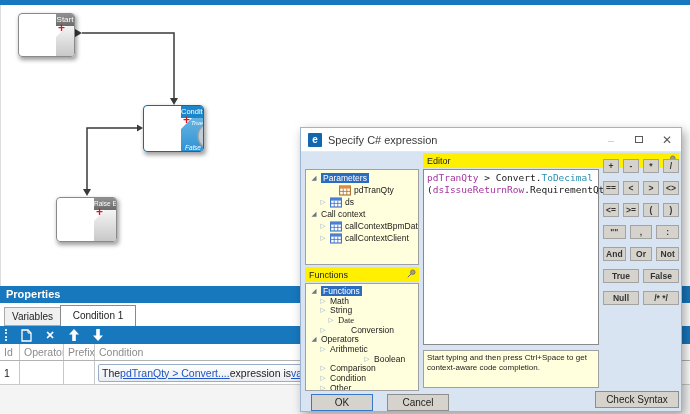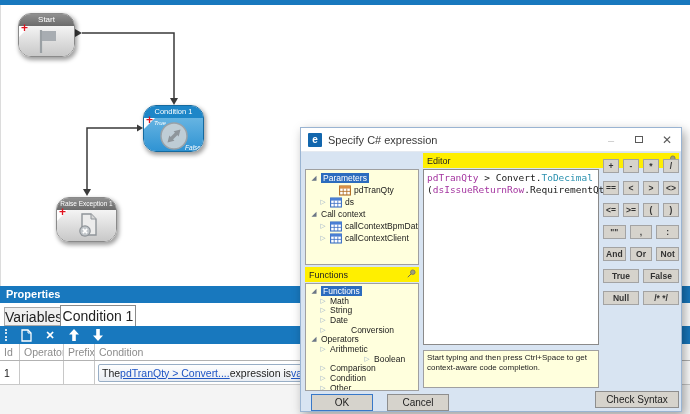--- a/index.html
+++ b/index.html
@@ -4,21 +4,21 @@
 <style>
   html,body{margin:0;padding:0;background:#fff;}
   *{box-sizing:border-box;}
   .screen{position:relative;width:690px;height:414px;overflow:hidden;background:#fff;
           font-family:"Liberation Sans",sans-serif;color:#222;}
   
   .top-strip{position:absolute;left:0;top:0;width:690px;height:5px;background:#1878be;}
   
   .canvas{position:absolute;left:0;top:5px;width:690px;height:281px;background:#fff;border-left:1px solid #dcdcdc;}
   .connectors{position:absolute;left:0;top:0;width:690px;height:281px;}
-  .node{position:absolute;border-radius:13px;box-shadow:1.5px 2.5px 4px rgba(0,0,0,.38);overflow:hidden;}
+  .node{position:absolute;border-radius:4px;box-shadow:1.5px 2.5px 4px rgba(0,0,0,.38);overflow:hidden;padding-left:37px;}
   .node-hdr{height:12px;line-height:12px;text-align:center;color:#fff;white-space:nowrap;overflow:hidden;}
   .node-body{position:relative;height:calc(100% - 12px);}
   .fold{position:absolute;left:0;top:0;width:0;height:0;border-top:11px solid #fff;border-right:11px solid transparent;}
   .plus{position:absolute;left:2px;top:-4px;color:#e0131f;font-weight:bold;font-size:12px;line-height:12px;}
   .n-start{left:17px;top:8px;width:57px;height:44px;border:1px solid #8a8a8a;}
   .n-start .node-hdr{background:linear-gradient(#909090,#6b6b6b);font-size:8px;}
   .n-start .node-body{background:linear-gradient(#f4f4f4,#c8c8c8);}
   .n-cond{left:142px;top:100px;width:61px;height:47px;border:1px solid #156a9f;}
   .n-cond .node-hdr{background:#1d86c8;font-size:7.5px;}
   .n-cond .node-body{background:linear-gradient(#66b4e2,#2f93d3);}
@@ -26,21 +26,21 @@
   .n-raise .node-hdr{background:linear-gradient(#909090,#6b6b6b);font-size:6.5px;}
   .n-raise .node-body{background:linear-gradient(#f4f4f4,#c8c8c8);}
   .branch{position:absolute;color:#fff;font-style:italic;}
   .lbl-true{left:10px;top:2px;font-size:6px;}
   .lbl-false{right:2px;bottom:0;font-size:6.5px;}
   .node-icon{position:absolute;}
   
   .props-hdr{position:absolute;left:0;top:286px;width:690px;height:17px;background:#1878be;
              color:#fff;font-size:11px;font-weight:600;line-height:17px;padding-left:6px;}
   .tabs{position:absolute;left:0;top:303px;width:690px;height:23px;background:#fff;}
-  .tab{position:absolute;font-size:14px;text-align:center;}
+  .tab{position:absolute;font-size:10px;text-align:center;}
   .tab-inactive{left:4px;top:4px;width:57px;height:19px;line-height:18px;background:#f0f0f0;border:1px solid #a9a9a9;}
   .tab-active{left:60px;top:2px;width:76px;height:21px;line-height:20px;background:#fff;border:1px solid #8a8a8a;border-bottom:none;z-index:2;}
   .ptoolbar{position:absolute;left:0;top:326px;width:690px;height:18px;background:#1878be;display:flex;align-items:center;gap:10px;padding-left:5px;}
   .grip{width:0;height:12px;border-left:2px dotted rgba(255,255,255,.8);margin-right:2px;}
   .tb-ico{display:inline-flex;align-items:center;justify-content:center;width:14px;height:14px;color:#fff;font-size:11px;font-weight:bold;cursor:pointer;}
   .tbl-hdr{position:absolute;left:0;top:344px;width:690px;height:17px;display:flex;background:#fff;border-bottom:1px solid #b2b2b2;color:#8c8c8c;font-size:10.5px;}
   .hcell{line-height:16px;padding-left:4px;border-right:1px solid #c8c8c8;overflow:hidden;white-space:nowrap;}
   .hcell:nth-child(1){width:20px;}
   .hcell:nth-child(2){width:44px;}
   .hcell:nth-child(3){width:31px;}
@@ -305,21 +305,21 @@
           <span class="tlabel sel">Functions</span>
         </div>
         <div class="trow" style="padding-left: 13px;">
           <span class="exp exp-collapsed">▷</span>
           <span class="tlabel">Math</span>
         </div>
         <div class="trow" style="padding-left: 13px;">
           <span class="exp exp-collapsed">▷</span>
           <span class="tlabel">String</span>
         </div>
-        <div class="trow" style="padding-left: 13px;">
+        <div class="trow" style="padding-left: 21px; font-family: Liberation Serif, serif;">
           <span class="exp exp-collapsed">▷</span>
           <span class="tlabel">Date</span>
         </div>
         <div class="trow" style="padding-left: 13px; gap: 24px;">
           <span class="exp exp-collapsed">▷</span>
           <span class="tlabel">Conversion</span>
         </div>
         <div class="trow" style="padding-left: 4px;">
           <span class="exp exp-expanded">◢</span>
           <span class="tlabel">Operators</span>

